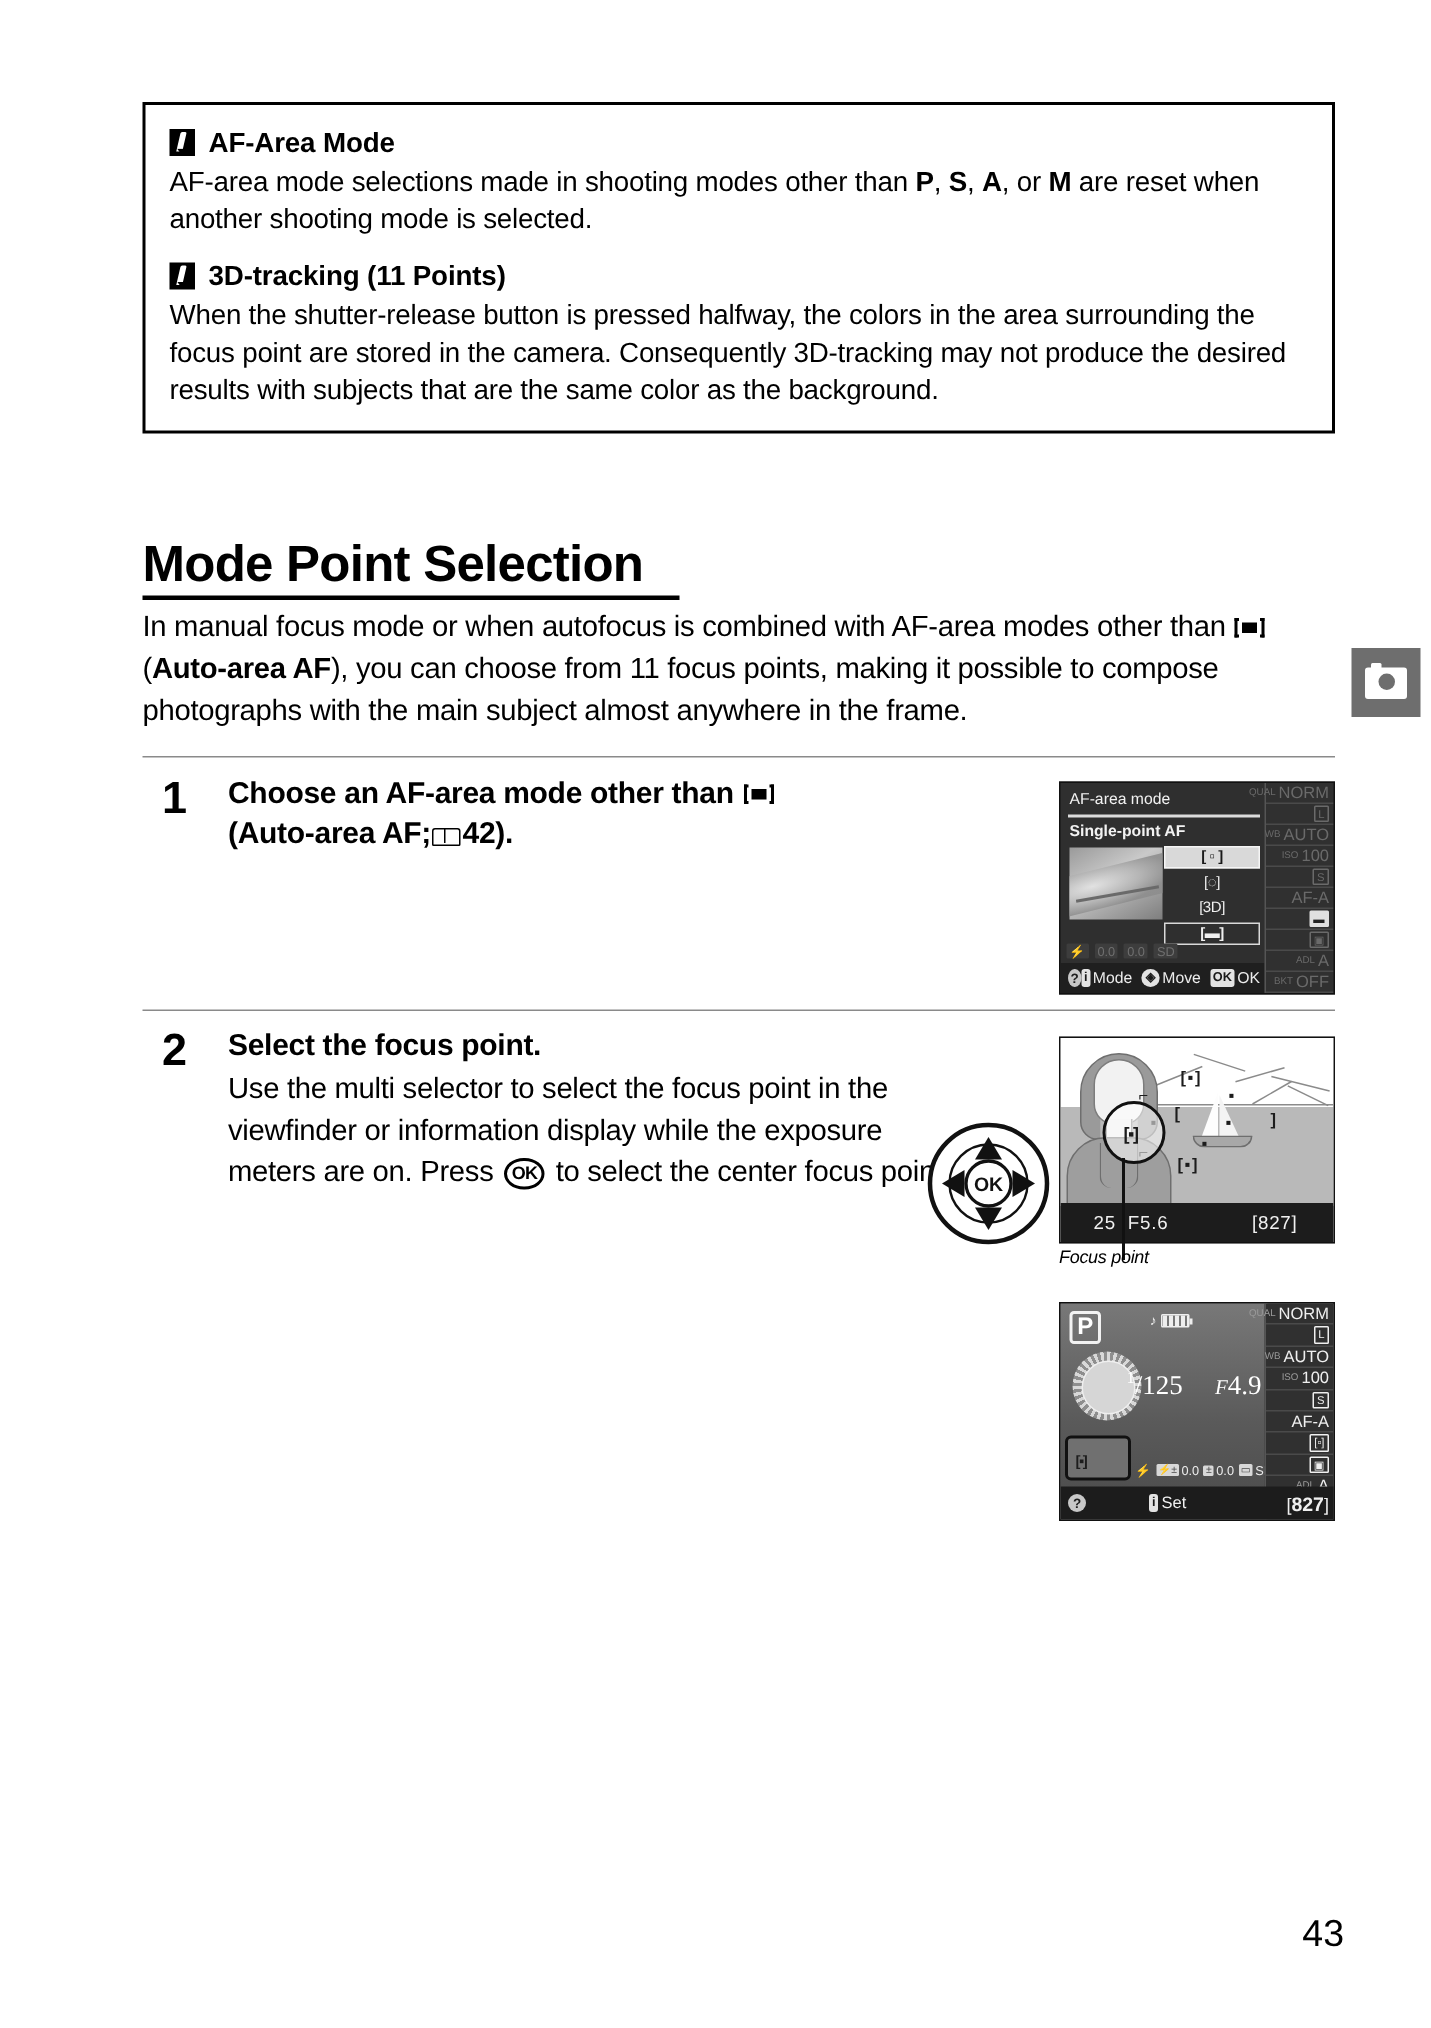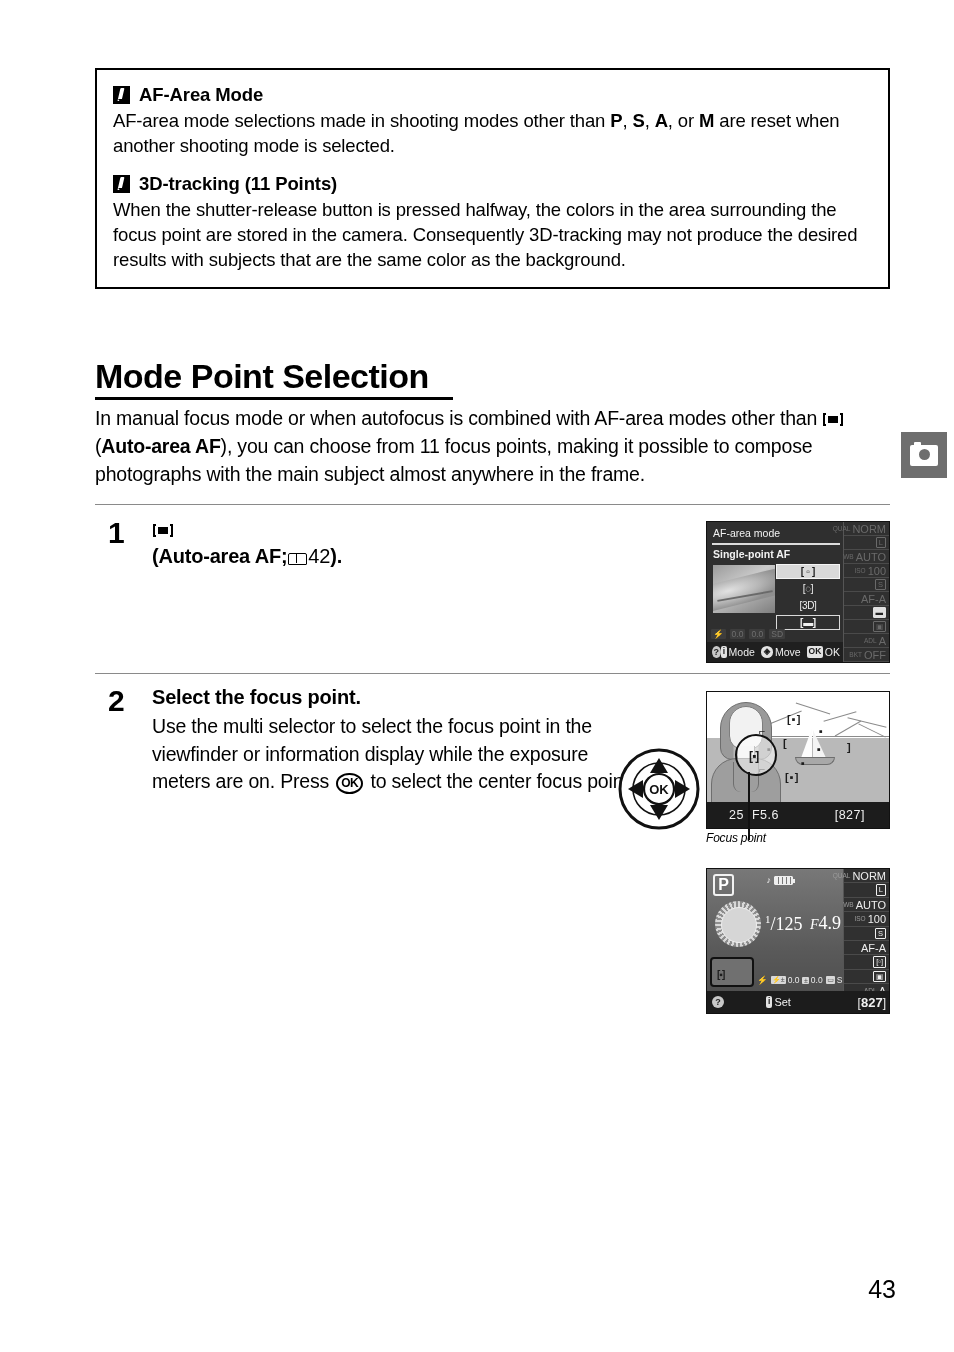--- a/index.html
+++ b/index.html
@@ -514,21 +514,21 @@
   }
   .dial::after {
     content: "";
     position: absolute; left: 6px; top: 6px;
     width: 34px; height: 34px;
     border-radius: 50%;
     background: #d6d6d6;
     border: 1.2px solid #efefef;
   }
   .shutter-val {
-    position: absolute; left: 58px; top: 44px;
+    position: absolute; left: 44px; top: 44px;
     font-size: 18px; color: #fff;
     font-family: "Liberation Serif", serif;
   }
   .shutter-val sup { font-size: 11px; }
   .aper-val {
     position: absolute; left: 103px; top: 44px;
     font-size: 18px; color: #fff;
     font-family: "Liberation Serif", serif;
   }
   .aper-val .f { font-style: italic; font-size: 14px; }
@@ -631,21 +631,21 @@
 <div class="side-tab">
   <span class="cam-icon"></span>
 </div>
 
 <div class="rule" id="rule1"></div>
 
 <div class="step" id="step1">
   <div class="step-num">1</div>
   <div class="step-body">
     <div class="step-title">
-      <span class="afglyph"><span class="br-l"></span><span class="fill"></span><span class="br-r"></span></span><br>(<span>Auto-area AF;</span><span class="bookglyph"></span><span style="font-weight:normal">42</span><span>).</span>
+      <span>Choose an AF-area mode other than </span><span class="afglyph"><span class="br-l"></span><span class="fill"></span><span class="br-r"></span></span><br>(<span>Auto-area AF;</span><span class="bookglyph"></span><span style="font-weight:bold">42</span><span>).</span>
     </div>
   </div>
 </div>
 
 <div class="lcd" id="lcd-menu">
   <div class="menu-main">
     <div class="menu-title">AF-area mode</div>
     <div class="menu-title-rule"></div>
     <div class="menu-sub">Single-point AF</div>
     <div class="menu-thumb"></div>

